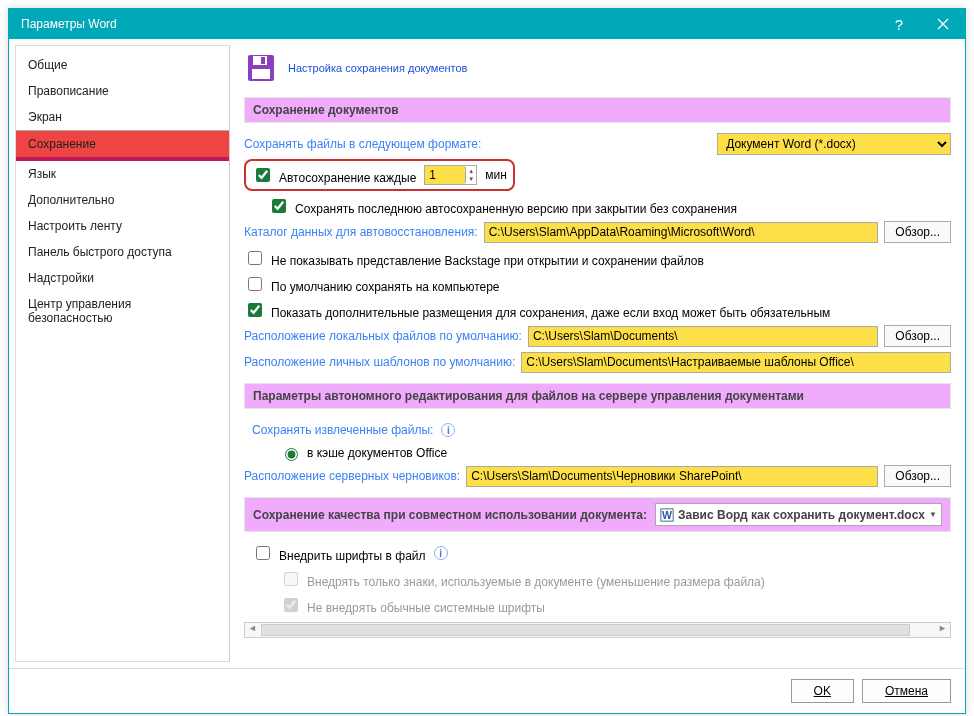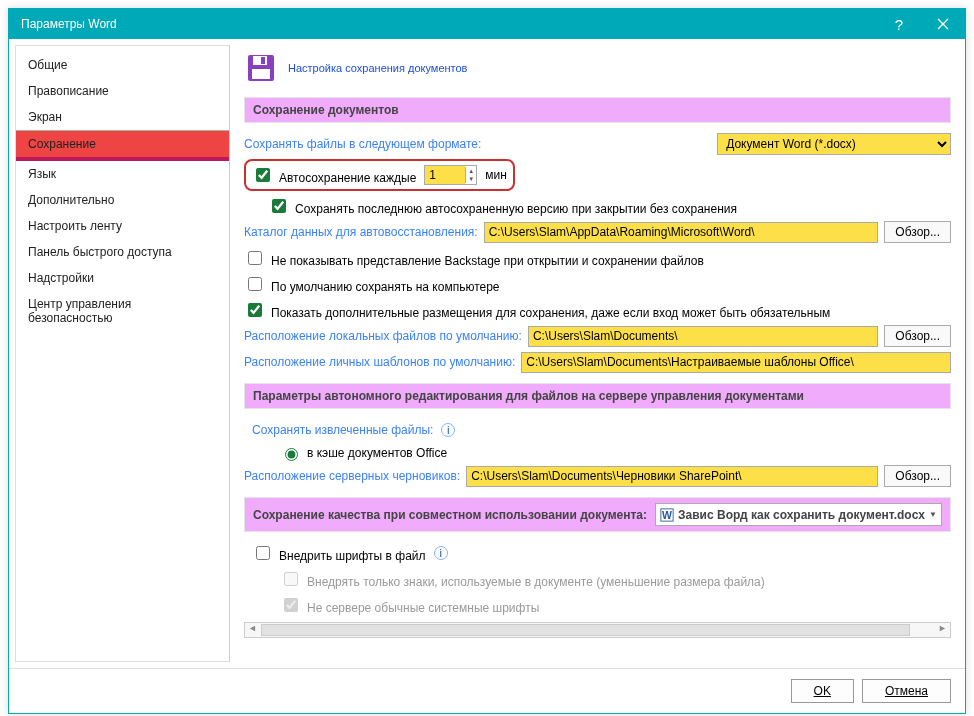--- a/index.html
+++ b/index.html
@@ -208,21 +208,21 @@
         </div>
         <div class="row indent2">
           <span class="checkbox disabled">
             <input type="checkbox" disabled="" style="">
             <span>Внедрять только знаки, используемые в документе (уменьшение размера файла)</span>
           </span>
         </div>
         <div class="row indent2">
           <span class="checkbox disabled">
             <input type="checkbox" checked="" disabled="" style="">
-            <span>Не сервере обычные системные шрифты</span>
+            <span>Не внедрять обычные системные шрифты</span>
           </span>
         </div>
       </div>
 
       <div class="hscroll">
           <div class="thumb"></div>
         </div>
     </div>
   </div>
 

